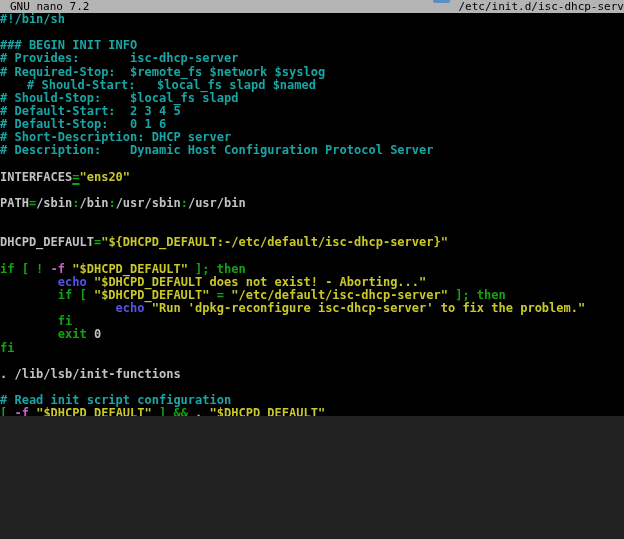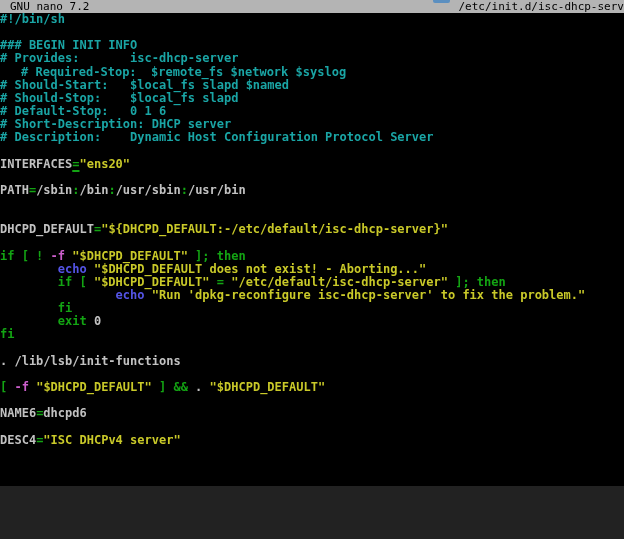--- a/index.html
+++ b/index.html
@@ -1,18 +1,18 @@
 <!DOCTYPE html>
 <html style="--bg: #000000; --fg: #c2c2c2; --titlebar-bg: #b4b4b4; --titlebar-fg: #000000; --handle: #5b8fc0;"><head>
 <meta charset="utf-8">
 <style>
   html,body { margin:0; padding:0; background:#222; }
   .screen {
     position:relative;
-    width:624px; height:486px;
+    width:624px; height:416px;
     background:var(--bg,#000);
     overflow:hidden;
     font-family:"DejaVu Sans Mono", monospace;
     cursor:text;
   }
   .titlebar {
     position:relative;
     height:13px;
     background:var(--titlebar-bg,#b4b4b4);
     color:var(--titlebar-fg,#000);
@@ -55,23 +55,24 @@
   <div class="titlebar">
     <span class="app">GNU nano 7.2</span>
     <span class="file">/etc/init.d/isc-dhcp-serv</span>
   </div>
   <div class="editor">
     <div>
         <div class="line"><span style="color: rgb(26, 165, 165);">#!/bin/sh</span></div>
         <div class="line"></div>
         <div class="line"><span style="color: rgb(26, 165, 165);">### BEGIN INIT INFO</span></div>
         <div class="line"><span style="color: rgb(26, 165, 165);"># Provides:       isc-dhcp-server</span></div>
-        <div class="line"><span style="color: rgb(26, 165, 165); padding-left: 21px;"># Required-Stop:  $remote_fs $network $syslog</span></div>
-        <div class="line"><span style="color: rgb(26, 165, 165);"># Should-Start:   $local_fs slapd $named</span></div>
+        <div class="line"><span style="color: rgb(26, 165, 165);"># Required-Stop:  $remote_fs $network $syslog</span></div>
+        <div class="line"><span style="color: rgb(26, 165, 165); padding-left: 27px;"># Should-Start:   $local_fs slapd $named</span></div>
         <div class="line"><span style="color: rgb(26, 165, 165);"># Should-Stop:    $local_fs slapd</span></div>
+        <div class="line"><span style="color: rgb(26, 165, 165);"># Default-Start:  2 3 4 5</span></div>
         <div class="line"><span style="color: rgb(26, 165, 165);"># Default-Stop:   0 1 6</span></div>
         <div class="line"><span style="color: rgb(26, 165, 165);"># Short-Description: DHCP server</span></div>
         <div class="line"><span style="color: rgb(26, 165, 165);"># Description:    Dynamic Host Configuration Protocol Server</span></div>
         <div class="line"></div>
         <div class="line"><span style="color: rgb(194, 194, 194);">INTERFACES</span><span class="cursor" style="color: rgb(19, 164, 19);">=</span><span style="color: rgb(201, 201, 41);">"ens20"</span></div>
         <div class="line"></div>
         <div class="line"><span style="color: rgb(194, 194, 194);">PATH</span><span style="color: rgb(19, 164, 19);">=</span><span style="color: rgb(194, 194, 194);">/sbin</span><span style="color: rgb(19, 164, 19);">:</span><span style="color: rgb(194, 194, 194);">/bin</span><span style="color: rgb(19, 164, 19);">:</span><span style="color: rgb(194, 194, 194);">/usr/sbin</span><span style="color: rgb(19, 164, 19);">:</span><span style="color: rgb(194, 194, 194);">/usr/bin</span></div>
         <div class="line"></div>
         <div class="line"></div>
         <div class="line"><span style="color: rgb(194, 194, 194);">DHCPD_DEFAULT</span><span style="color: rgb(19, 164, 19);">=</span><span style="color: rgb(201, 201, 41);">"${DHCPD_DEFAULT:-/etc/default/isc-dhcp-server}"</span></div>
@@ -79,20 +80,21 @@
         <div class="line"><span style="color: rgb(19, 164, 19);">if [ ! </span><span style="color: rgb(204, 95, 204);">-f</span><span style="color: rgb(194, 194, 194);"> </span><span style="color: rgb(201, 201, 41);">"$DHCPD_DEFAULT"</span><span style="color: rgb(19, 164, 19);"> ]; then</span></div>
         <div class="line"><span style="color: rgb(194, 194, 194);">        </span><span style="color: rgb(84, 84, 230);">echo</span><span style="color: rgb(194, 194, 194);"> </span><span style="color: rgb(201, 201, 41);">"$DHCPD_DEFAULT does not exist! - Aborting..."</span></div>
         <div class="line"><span style="color: rgb(194, 194, 194);">        </span><span style="color: rgb(19, 164, 19);">if [ </span><span style="color: rgb(201, 201, 41);">"$DHCPD_DEFAULT"</span><span style="color: rgb(19, 164, 19);"> = </span><span style="color: rgb(201, 201, 41);">"/etc/default/isc-dhcp-server"</span><span style="color: rgb(19, 164, 19);"> ]; then</span></div>
         <div class="line"><span style="color: rgb(194, 194, 194);">                </span><span style="color: rgb(84, 84, 230);">echo</span><span style="color: rgb(194, 194, 194);"> </span><span style="color: rgb(201, 201, 41);">"Run 'dpkg-reconfigure isc-dhcp-server' to fix the problem."</span></div>
         <div class="line"><span style="color: rgb(194, 194, 194);">        </span><span style="color: rgb(19, 164, 19);">fi</span></div>
         <div class="line"><span style="color: rgb(194, 194, 194);">        </span><span style="color: rgb(19, 164, 19);">exit</span><span style="color: rgb(194, 194, 194);"> 0</span></div>
         <div class="line"><span style="color: rgb(19, 164, 19);">fi</span></div>
         <div class="line"></div>
         <div class="line"><span style="color: rgb(194, 194, 194);">. /lib/lsb/init-functions</span></div>
         <div class="line"></div>
+        <div class="line"><span style="color: rgb(26, 165, 165);"># Read init script configuration</span></div>
         <div class="line"><span style="color: rgb(19, 164, 19);">[</span><span style="color: rgb(194, 194, 194);"> </span><span style="color: rgb(204, 95, 204);">-f</span><span style="color: rgb(194, 194, 194);"> </span><span style="color: rgb(201, 201, 41);">"$DHCPD_DEFAULT"</span><span style="color: rgb(19, 164, 19);"> ] &amp;&amp; </span><span style="color: rgb(194, 194, 194);">. </span><span style="color: rgb(201, 201, 41);">"$DHCPD_DEFAULT"</span></div>
         <div class="line"></div>
         <div class="line"><span style="color: rgb(194, 194, 194);">NAME6</span><span style="color: rgb(19, 164, 19);">=</span><span style="color: rgb(194, 194, 194);">dhcpd6</span></div>
         <div class="line"></div>
         <div class="line"><span style="color: rgb(194, 194, 194); margin-top: 32px;">DESC4</span><span style="color: rgb(19, 164, 19);">=</span><span style="color: rgb(201, 201, 41);">"ISC DHCPv4 server"</span></div>
       </div>
   </div>
 </div>
 
 </body></html>

